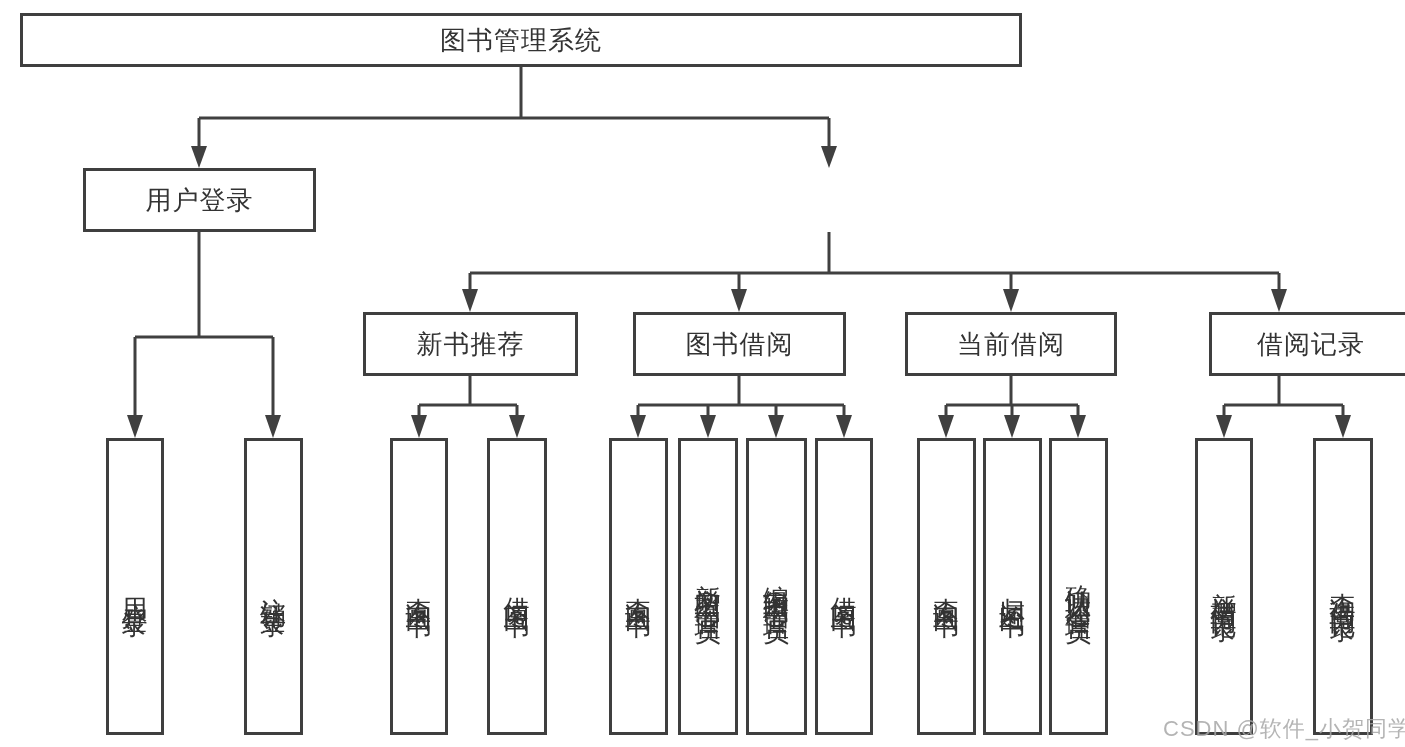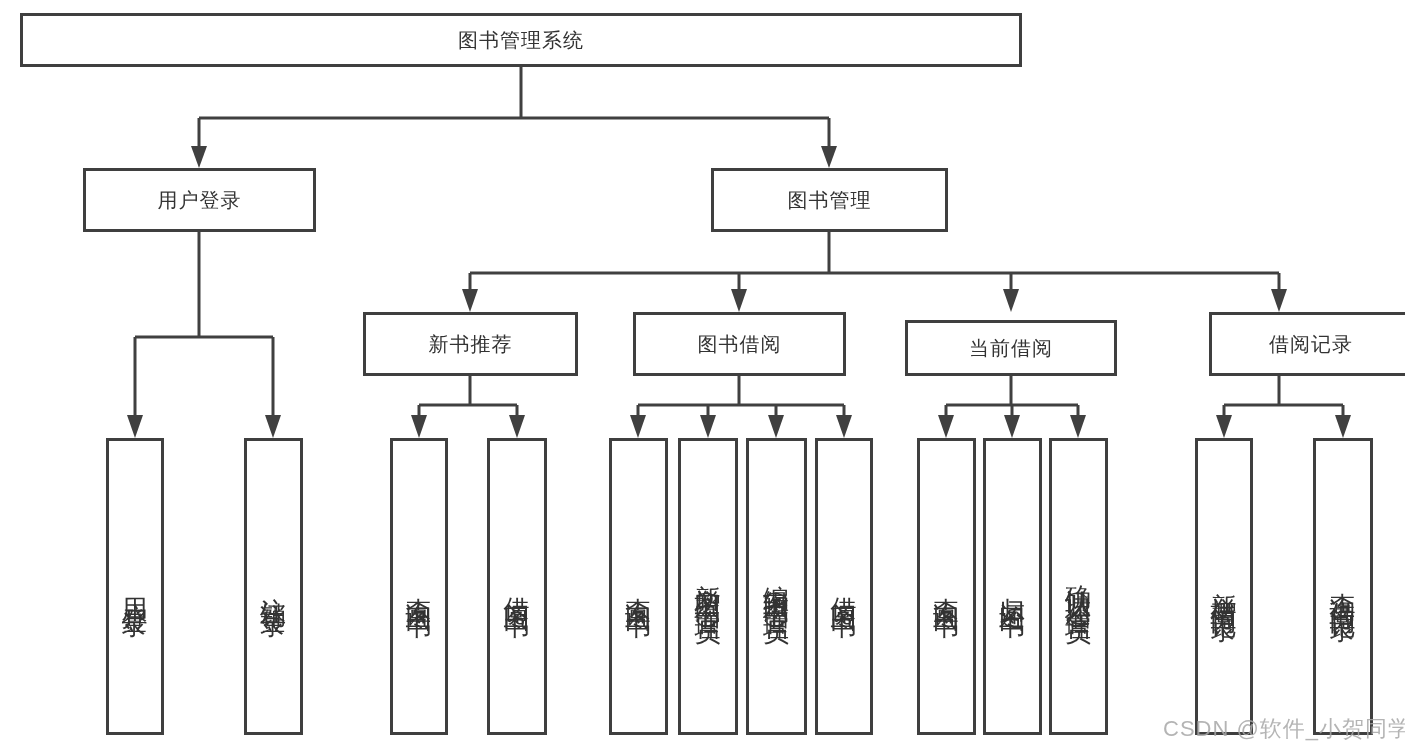--- a/index.html
+++ b/index.html
@@ -23,21 +23,21 @@
     box-sizing: border-box;
     background: var(--background);
     border: 3px solid var(--border);
     display: flex;
     align-items: center;
     justify-content: center;
     color: var(--text);
     z-index: 2;
     text-align: center;
   }
-  .h-box { font-size: 20px; letter-spacing: 1px; }
+  .h-box { font-size: 26px; letter-spacing: 1px; }
   .v-box {
     writing-mode: vertical-rl;
     text-orientation: mixed;
     font-size: 26px;
     letter-spacing: 5px;
     line-height: 1;
   }
   .connectors {
     position: absolute;
     left: 0; top: 0;
@@ -108,25 +108,24 @@
     <g>
       <path d="M1279 376 V405 M1224 405 H1343 M1224 405 V420 M1343 405 V420"></path>
       <polygon points="1216,415 1232,415 1224,438"></polygon>
       <polygon points="1335,415 1351,415 1343,438"></polygon>
     </g>
   </svg>
 
   <div class="box h-box" style="left:20px; top:13px; width:1002px; height:54px;">图书管理系统</div>
 
   <div class="box h-box" style="left:83px; top:168px; width:233px; height:64px;">用户登录</div>
-  <div class="box h-box" style="left:711px; top:168px; width:237px; height:64px;">图书管理</div>
 
   <div class="box h-box" style="left:633px; top:312px; width:213px; height:64px;">图书借阅</div>
   <div class="box h-box" style="left:363px; top:312px; width:215px; height:64px;">新书推荐</div>
-  <div class="box h-box" style="left:905px; top:320px; width:212px; height:56px;">当前借阅</div>
+  <div class="box h-box" style="left:905px; top:312px; width:212px; height:64px;">当前借阅</div>
   <div class="box h-box" style="left:1173px; top:312px; width:204px; height:64px;margin-left:36px;">借阅记录</div>
 
   <div class="box v-box" style="left:106px; top:438px; width:58px; height:297px;">用户登录</div>
   <div class="box v-box" style="left:244px; top:438px; width:59px; height:297px;">注销登录</div>
 
   <div class="box v-box" style="left:390px; top:438px; width:58px; height:297px;">查询图书</div>
   <div class="box v-box" style="left:487px; top:438px; width:60px; height:297px;">借阅图书</div>
 
   <div class="box v-box" style="left:609px; top:438px; width:59px; height:297px;">查询图书</div>
   <div class="box v-box" style="left:678px; top:438px; width:60px; height:297px;">新增图书（管理员）</div>

